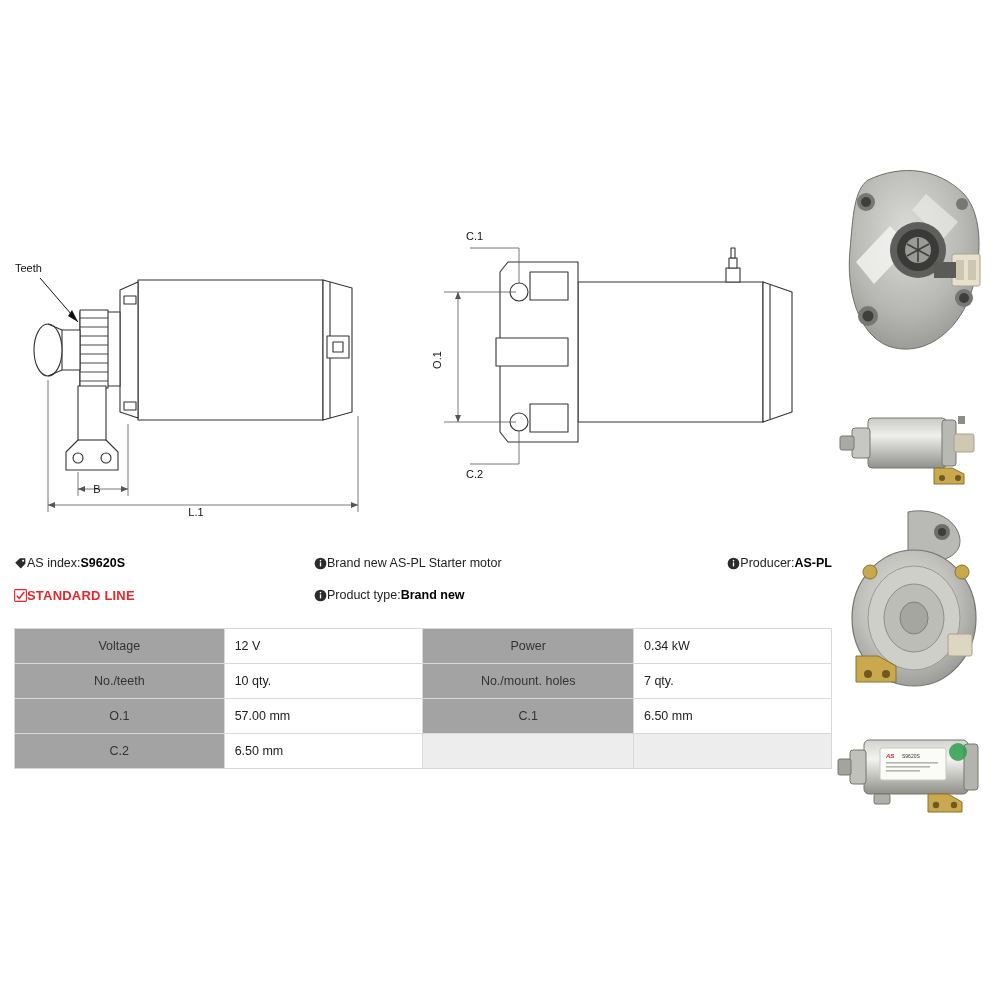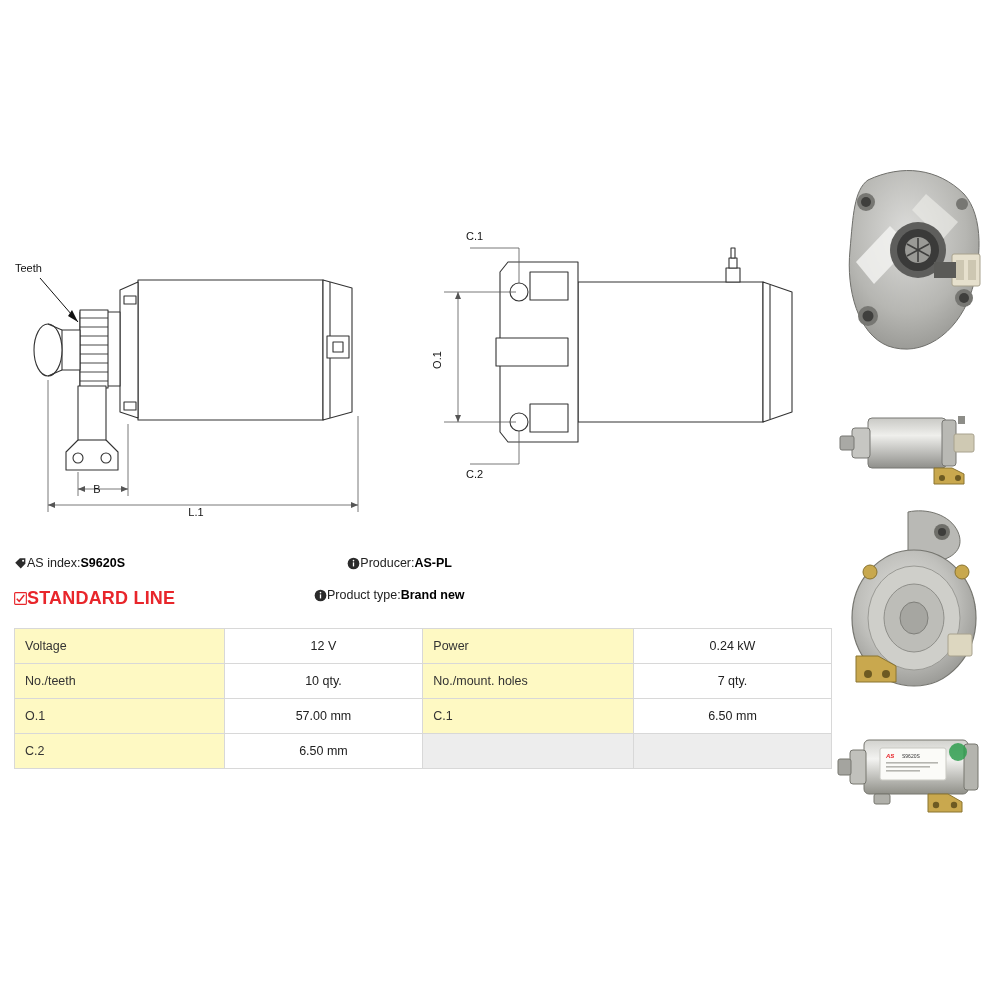--- a/index.html
+++ b/index.html
@@ -51,21 +51,21 @@
     color: #222;
   }
   .info-item.right { justify-content: flex-end; }
   .bold { font-weight: bold; color: #000; }
 
   .tag-icon svg, .i-icon svg, .check-icon svg { display: block; }
 
   .standard-line {
     color: #e8262b;
     font-weight: bold;
-    font-size: 18px;
+    font-size: 13px;
     letter-spacing: .2px;
   }
 
   
   .as-logo {
     position: absolute;
     right: 8px;
     top: 578px;
     width: 100px;
     text-align: center;
@@ -109,28 +109,28 @@
     border-collapse: collapse;
     font-size: 12.5px;
   }
   .spec-table td {
     border: 1px solid #d8d8d8;
     height: 28px;
     padding: 3px 10px;
     vertical-align: middle;
   }
   .spec-table td.label {
-    background: #fef9c3;
-    text-align: left;
+    background: #a3a3a3;
+    text-align: center;
     color: #333;
     width: 204px;
   }
   .spec-table td.value {
     background: #ffffff;
-    text-align: center;
+    text-align: left;
     color: #222;
     width: 194px;
   }
   .spec-table td.empty {
     background: #ededed;
     border: 1px solid #d8d8d8;
   }
   .spec-table tr.tall td { height: 44px; }
 
   
@@ -264,20 +264,32 @@
     <div class="info-col-1">
       <div class="info-item">
         <span class="tag-icon">
           <svg width="13" height="13" viewBox="0 0 16 16">
             <path d="M1.5 7.2 L7.2 1.5 H14 V8.3 L8.3 14 Z" fill="#2b2b2b"></path>
             <circle cx="11.2" cy="4.6" r="1.25" fill="#ffffff"></circle>
           </svg>
         </span>
         <span>AS index:</span>
         <span class="bold">S9620S</span>
+      </div>
+    </div>
+    <div class="info-col-2">
+      <div class="info-item">
+        <span class="i-icon">
+          <svg width="13" height="13" viewBox="0 0 16 16">
+            <circle cx="8" cy="8" r="7.2" fill="#2b2b2b"></circle>
+            <rect x="7.2" y="6.6" width="1.6" height="5" fill="#fff"></rect>
+            <circle cx="8" cy="4.5" r="1" fill="#fff"></circle>
+          </svg>
+        </span>
+        <span>Brand new AS-PL Starter motor</span>
       </div>
     </div>
     <div class="info-col-3">
       <div class="info-item right">
         <span class="i-icon">
           <svg width="13" height="13" viewBox="0 0 16 16">
             <circle cx="8" cy="8" r="7.2" fill="#2b2b2b"></circle>
             <rect x="7.2" y="6.6" width="1.6" height="5" fill="#fff"></rect>
             <circle cx="8" cy="4.5" r="1" fill="#fff"></circle>
           </svg>
@@ -321,21 +333,21 @@
   <span class="as-logo-mark">AS</span><span class="as-logo-bars"><i style="width:17px"></i><i style="width:15px"></i><i style="width:13px"></i><i style="width:11px"></i><i style="width:9px"></i></span>
   <div class="as-logo-sub">Alternators, Starters &amp; Parts</div>
 </div>
 
 <table class="spec-table">
   <tbody>
     <tr>
       <td class="label">Voltage</td>
       <td class="value">12 V</td>
       <td class="label">Power</td>
-      <td class="value">0.24 kW</td>
+      <td class="value">0.34 kW</td>
     </tr>
     <tr>
       <td class="label">No./teeth</td>
       <td class="value">10 qty.</td>
       <td class="label">No./mount. holes</td>
       <td class="value">7 qty.</td>
     </tr>
     <tr>
       <td class="label">O.1</td>
       <td class="value">57.00 mm</td>

